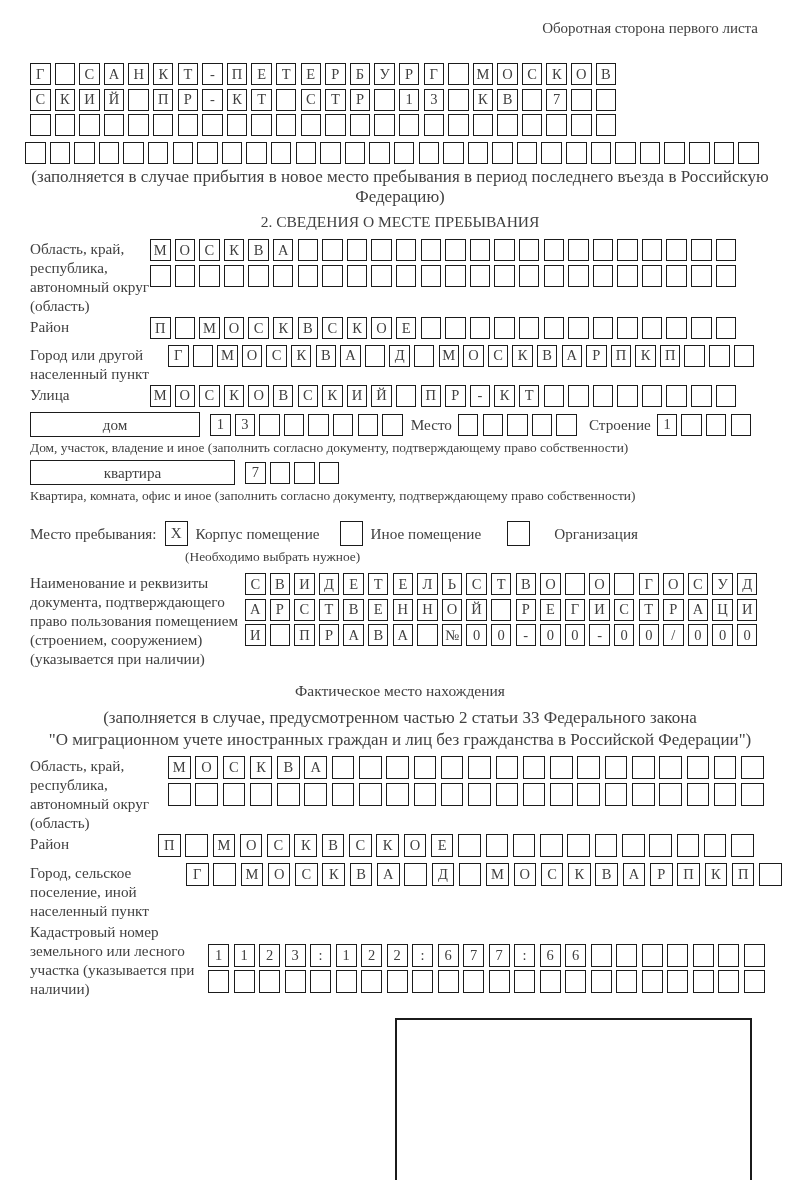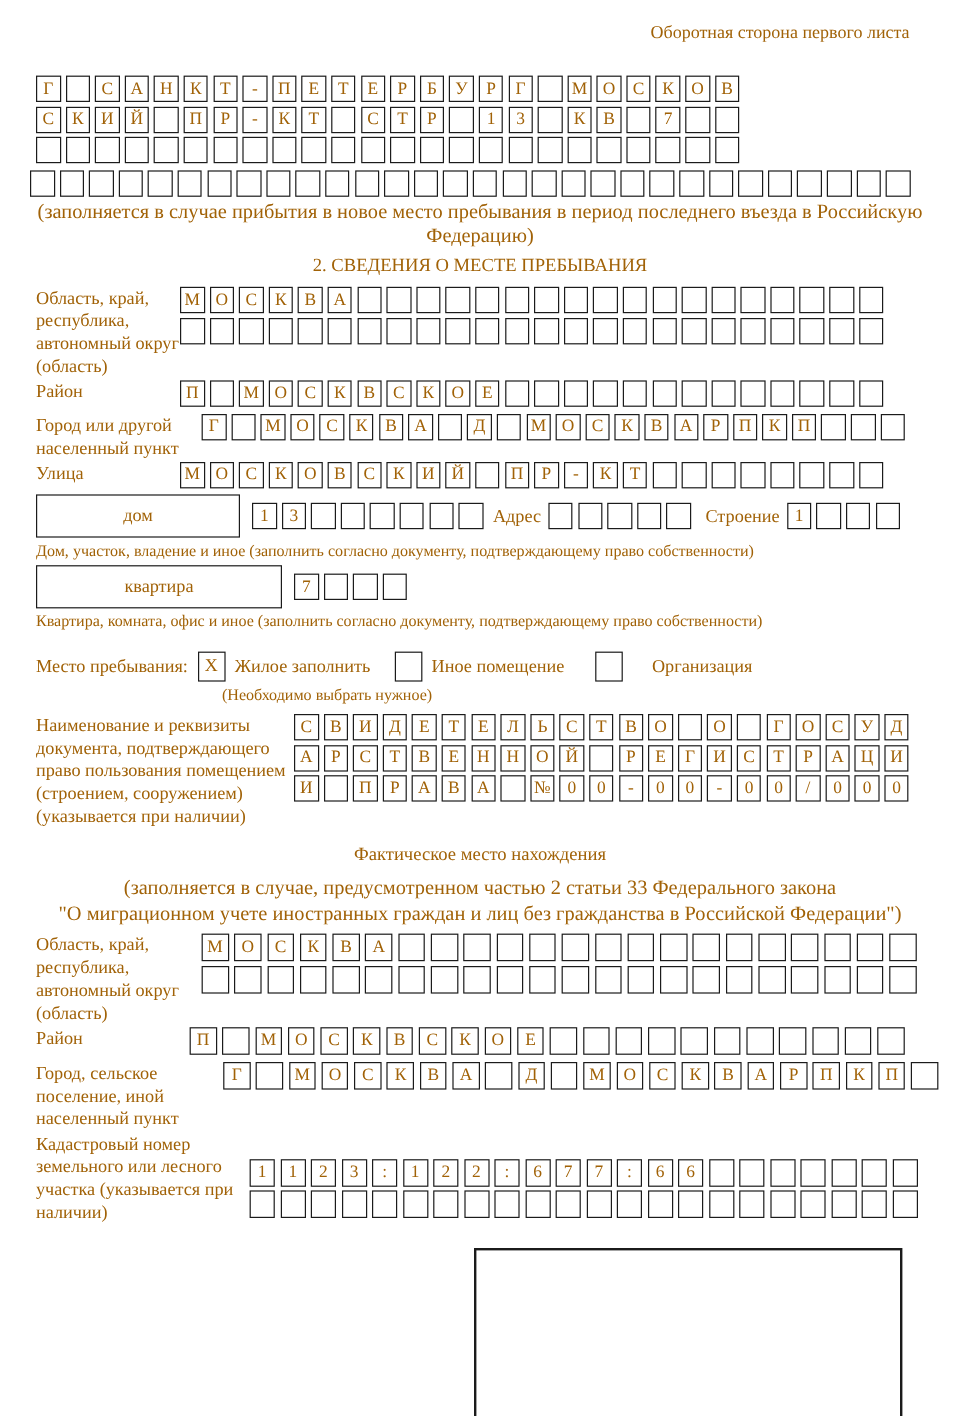--- a/index.html
+++ b/index.html
@@ -1,20 +1,20 @@
 <!DOCTYPE html>
 <html><head>
 <meta charset="utf-8">
 <style>
   html,body{margin:0;padding:0;background:#fff;}
   .page{
     width:800px;height:1180px;box-sizing:border-box;
     padding:8px 30px 0 30px;
     font-family:"Liberation Serif","DejaVu Serif",serif;
-    color:#a16207;background:#fff;overflow:hidden;position:relative;
+    color:#404040;background:#fff;overflow:hidden;position:relative;
   }
   .hdr-note{text-align:right;font-size:15px;margin:12px 12px 26px 0;}
   .lbl{font-size:15.2px;line-height:19px;}
   .small{font-size:13.4px;line-height:17px;}
   
   .cells{display:flex;margin-bottom:3.5px;}
   .cell{
     flex:none;width:20.5px;height:22px;margin-right:4.1px;
     border:1.6px solid #1b1b1b;box-sizing:border-box;
     display:flex;align-items:center;justify-content:center;
@@ -24,21 +24,21 @@
   .r3 .cell{width:21px;height:23px;margin-right:4.5px;}
   
   .frow{display:flex;margin-bottom:2px;}
   .fcol{flex:none;}
   .w120{width:120px;}
   .w138{width:138px;}
   .w215{width:215px;}
   .w178{width:178px;}
   .ind18{margin-left:18px;}
   .namebox{
-    flex:none;border:1.6px solid #1b1b1b;box-sizing:border-box;height:36px;
+    flex:none;border:1.6px solid #1b1b1b;box-sizing:border-box;height:25px;
     display:flex;align-items:center;justify-content:center;font-size:15.2px;
   }
   .chk{
     flex:none;width:23px;height:25px;border:1.6px solid #1b1b1b;box-sizing:border-box;
     display:flex;align-items:center;justify-content:center;font-size:15px;margin:0 8px;
   }
   .inline{display:flex;align-items:center;}
   .sec-title{font-size:15.5px;font-weight:normal;text-align:center;margin:6px 0 8px 0;}
   .note-c{font-size:17px;text-align:center;margin:2px 0 6px 0;}
   .stamp-box{
@@ -327,21 +327,21 @@
     <div class="cells" style="margin:0 0 0 10px;">
         <span class="cell">1</span>
         <span class="cell">3</span>
         <span class="cell"></span>
         <span class="cell"></span>
         <span class="cell"></span>
         <span class="cell"></span>
         <span class="cell"></span>
         <span class="cell"></span>
       </div>
-    <div class="lbl" style="margin:0 6px 0 4px;">Адрес</div>
+    <div class="lbl" style="margin:0 6px 0 4px;">Место</div>
     <div class="cells" style="margin:0;">
         <span class="cell"></span>
         <span class="cell"></span>
         <span class="cell"></span>
         <span class="cell"></span>
         <span class="cell"></span>
       </div>
     <div class="lbl" style="margin:0 6px 0 8px;font-family:Liberation Serif, serif;">Строение</div>
     <div class="cells" style="margin:0;">
         <span class="cell">1</span>
@@ -359,21 +359,21 @@
         <span class="cell"></span>
         <span class="cell"></span>
         <span class="cell"></span>
       </div>
   </div>
   <div class="small mb3">Квартира, комната, офис и иное (заполнить согласно документу, подтверждающему право собственности)</div>
 
   <div class="frow inline" style="margin-top:17px;">
     <div class="lbl">Место пребывания:</div>
     <div class="chk">X</div>
-    <div class="lbl">Жилое заполнить</div>
+    <div class="lbl">Корпус помещение</div>
     <div class="chk" style="margin-left:20px;"></div>
     <div class="lbl">Иное помещение</div>
     <div class="chk" style="margin-left:26px;margin-right:24px;"></div>
     <div class="lbl">Организация</div>
   </div>
   <div class="small" style="margin:2px 0 8px 155px;">(Необходимо выбрать нужное)</div>
 
   <div class="frow">
     <div class="fcol w215 lbl">Наименование и реквизиты документа, подтверждающего право пользования помещением (строением, сооружением) (указывается при наличии)</div>
     <div class="fcol">

